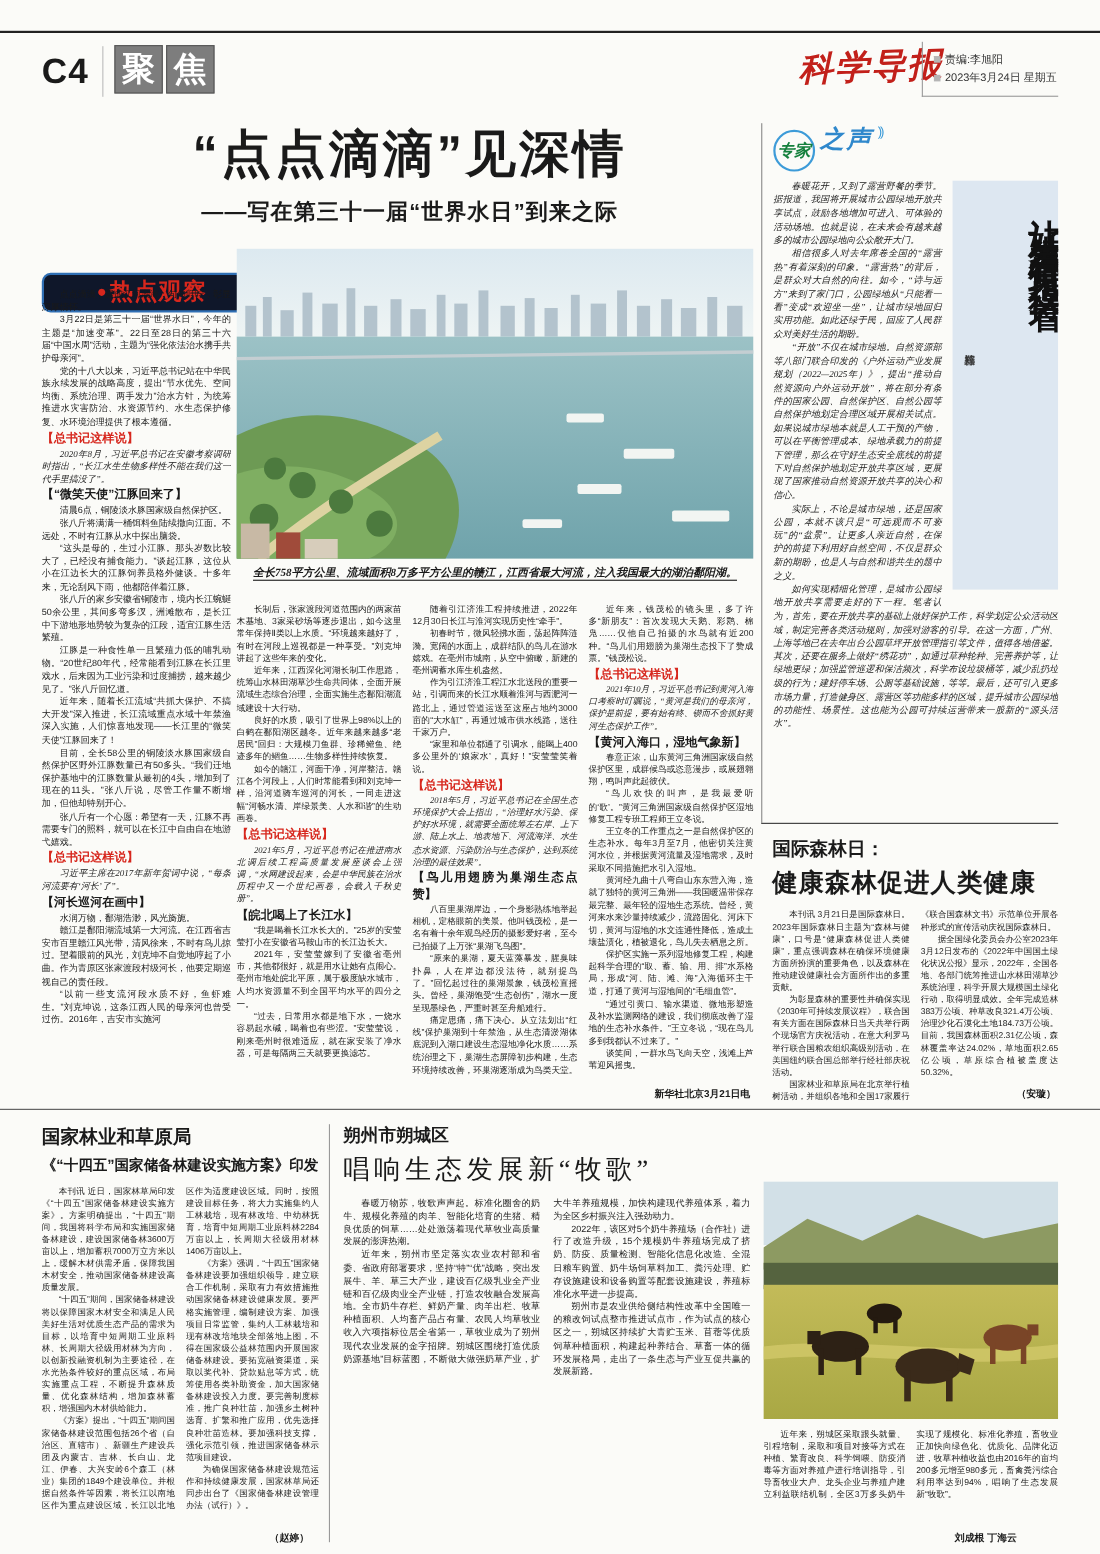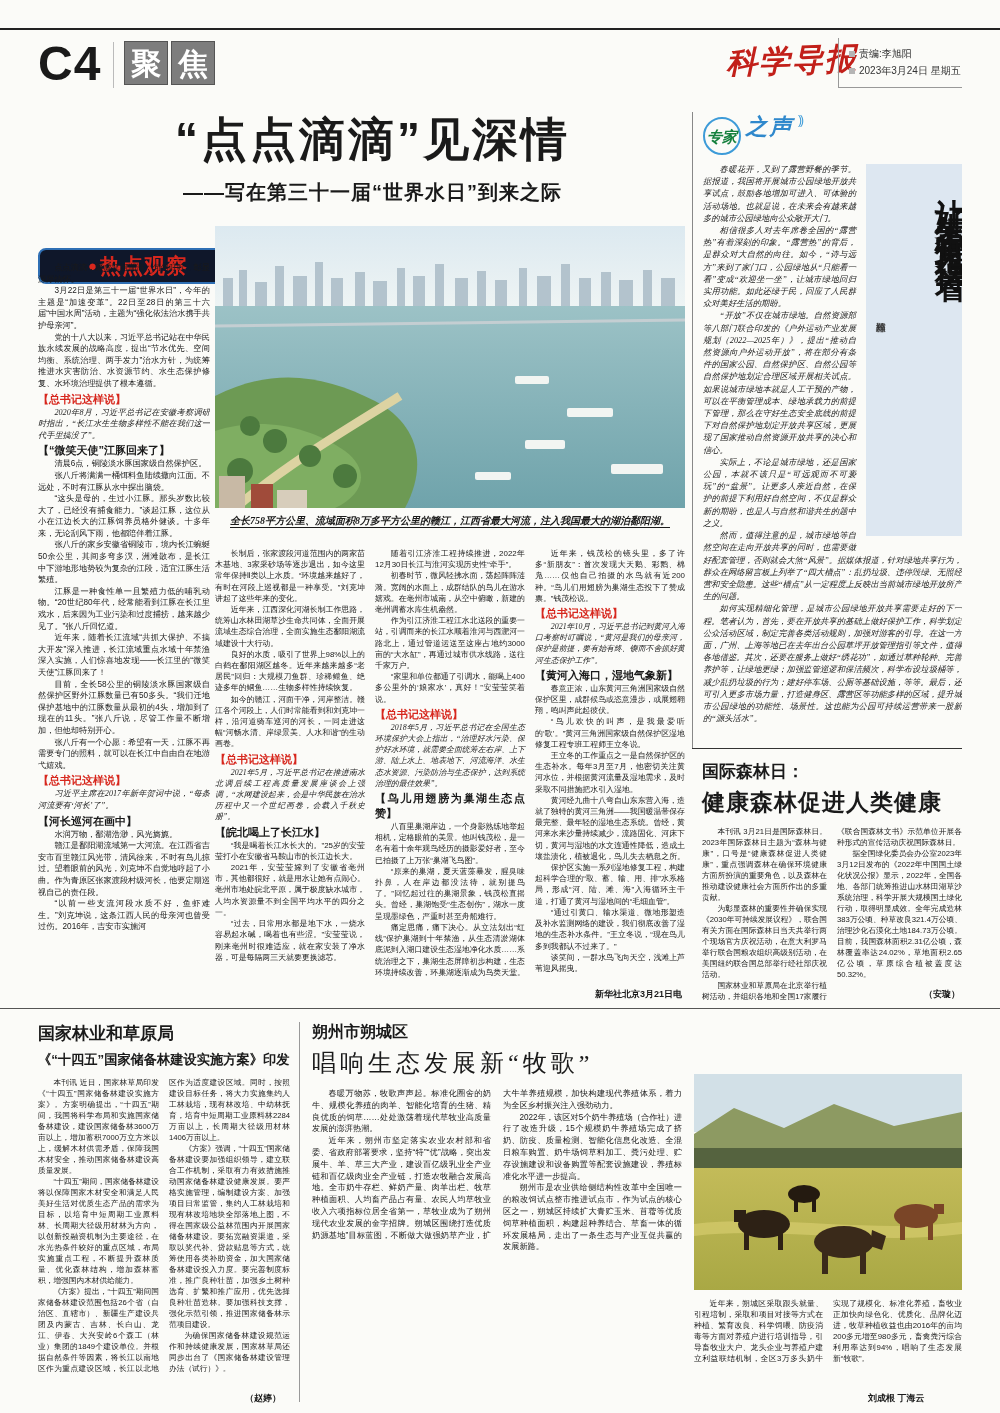--- a/index.html
+++ b/index.html
@@ -4,21 +4,21 @@
 <style>
   * { margin:0; padding:0; box-sizing:border-box; }
   html,body { width:1000px; height:1413px; }
   body { position:relative; background:#fbfbf8; color:#1a1a1a;
          font-family:"Liberation Sans","DejaVu Sans",sans-serif; overflow:hidden; }
   .abs { position:absolute; }
 
   
   #top-rule { left:0; right:0; top:28px; border-top:2px solid #222; }
   #header { left:38px; top:38px; width:924px; height:58px; }
-  #page-no { font-size:48px; font-weight:bold; letter-spacing:1px; float:left; line-height:52px; }
+  #page-no { font-size:32px; font-weight:bold; letter-spacing:1px; float:left; line-height:52px; }
   #hdr-sep { float:left; width:1px; height:46px; background:#bbb; margin:4px 10px 0 12px; }
   .focus-char { float:left; width:44px; height:44px; background:#7d7d7d; color:#fff; border:1px solid #555;
     font-size:30px; font-weight:bold; text-align:center; line-height:44px; margin:3px 3px 0 0; }
   #masthead { position:absolute; left:688px; top:2px; color:#c2201a; font-family:"Liberation Serif",serif;
     font-style:italic; font-weight:bold; font-size:31px; transform:rotate(-2deg); letter-spacing:2px; }
   #editor-box { position:absolute; left:800px; top:0; width:124px; border-left:1px solid #999;
     border-bottom:1px solid #999; padding:6px 0 6px 10px; font-size:10px; color:#333; }
   #editor-box .row { margin:3px 0; white-space:nowrap; }
   .sq { display:inline-block; width:6px; height:6px; background:#b5b5b5; margin-right:4px; }
 
@@ -248,21 +248,20 @@
   </div>
   <div id="expert-text">
     <div id="vt-block">
       <div id="vt-author">郑雅楠</div>
       <div id="vt-title">让好生态看得见也摸得着</div>
     </div>
     <p>春暖花开，又到了露营野餐的季节。据报道，我国将开展城市公园绿地开放共享试点，鼓励各地增加可进入、可体验的活动场地。也就是说，在未来会有越来越多的城市公园绿地向公众敞开大门。</p>
     <p>相信很多人对去年席卷全国的“露营热”有着深刻的印象。“露营热”的背后，是群众对大自然的向往。如今，“诗与远方”来到了家门口，公园绿地从“只能看一看”变成“欢迎坐一坐”，让城市绿地回归实用功能。如此还绿于民，回应了人民群众对美好生活的期盼。</p>
     <p>“开放”不仅在城市绿地。自然资源部等八部门联合印发的《户外运动产业发展规划（2022—2025年）》，提出“推动自然资源向户外运动开放”，将在部分有条件的国家公园、自然保护区、自然公园等自然保护地划定合理区域开展相关试点。如果说城市绿地本就是人工干预的产物，可以在平衡管理成本、绿地承载力的前提下管理，那么在守好生态安全底线的前提下对自然保护地划定开放共享区域，更展现了国家推动自然资源开放共享的决心和信心。</p>
     <p>实际上，不论是城市绿地，还是国家公园，本就不该只是“可远观而不可亵玩”的“盆景”。让更多人亲近自然，在保护的前提下利用好自然空间，不仅是群众新的期盼，也是人与自然和谐共生的题中之义。</p>
-    <p>然而，值得注意的是，城市绿地等自然空间在走向开放共享的同时，也需要做好配套管理，否则就会大煞“风景”。据媒体报道，针对绿地共享行为，群众在网络留言板上列举了“四大槽点”：乱扔垃圾、违停毁绿、无照经营和安全隐患。这些“槽点”从一定程度上反映出当前城市绿地开放所产生的问题。</p>
     <p>如何实现精细化管理，是城市公园绿地开放共享需要走好的下一程。笔者认为，首先，要在开放共享的基础上做好保护工作，科学划定公众活动区域，制定完善各类活动规则，加强对游客的引导。在这一方面，广州、上海等地已在去年出台公园草坪开放管理指引等文件，值得各地借鉴。其次，还要在服务上做好“绣花功”，如通过草种轮种、完善养护等，让绿地更绿；加强监管巡逻和保洁频次，科学布设垃圾桶等，减少乱扔垃圾的行为；建好停车场、公厕等基础设施，等等。最后，还可引入更多市场力量，打造健身区、露营区等功能多样的区域，提升城市公园绿地的功能性、场景性。这也能为公园可持续运营带来一股新的“源头活水”。</p>
 
   </div>
 </div>
 
 <div class="abs" id="forest-rule"></div>
 <div class="abs" id="forest">
   <div id="forest-kicker">国际森林日：</div>
   <div id="forest-title">健康森林促进人类健康</div>
   <div class="flow" id="forest-cols">

